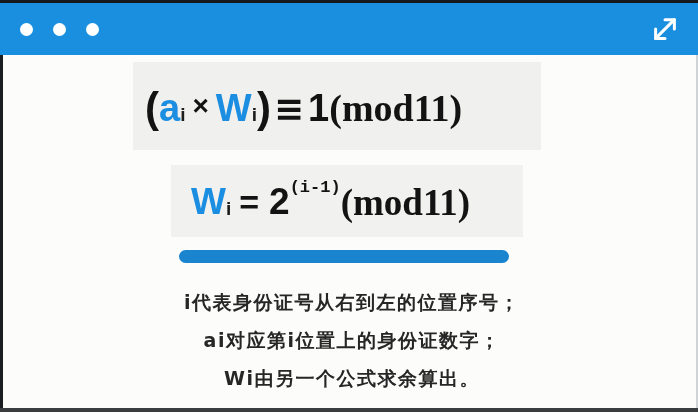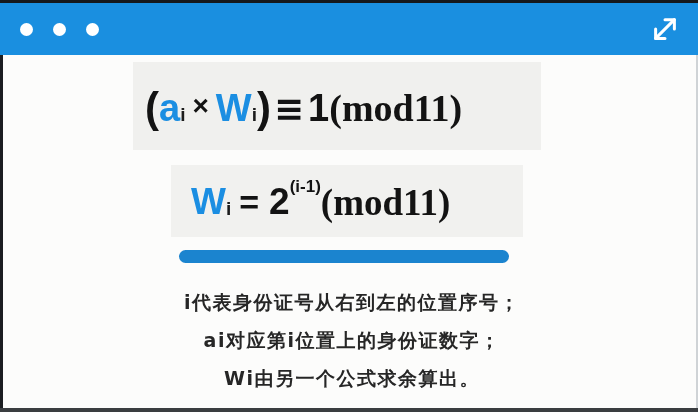--- a/index.html
+++ b/index.html
@@ -185,20 +185,21 @@
   }
   .eq {
     font-size: 34px;
     margin: 0 10px 0 8px;
   }
   .sup {
     font-size: 17px;
     position: relative;
     top: -15px;
     font-weight: bold;
+    font-family: Liberation Mono, monospace;
   }
   .modtxt { letter-spacing: 0px; font-family: Liberation Serif, serif; }
 
   
   .pill {
     position: absolute;
     left: 176px;
     top: 195px;
     width: 330px;
     height: 13px;

